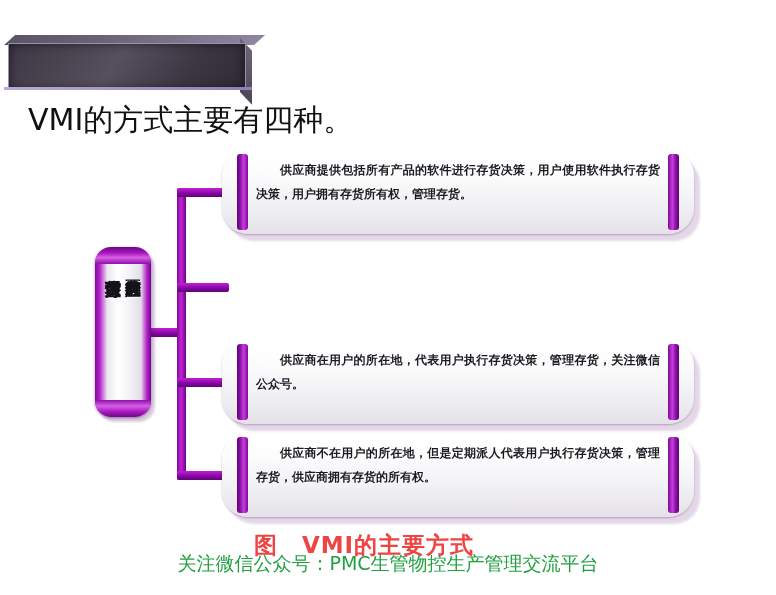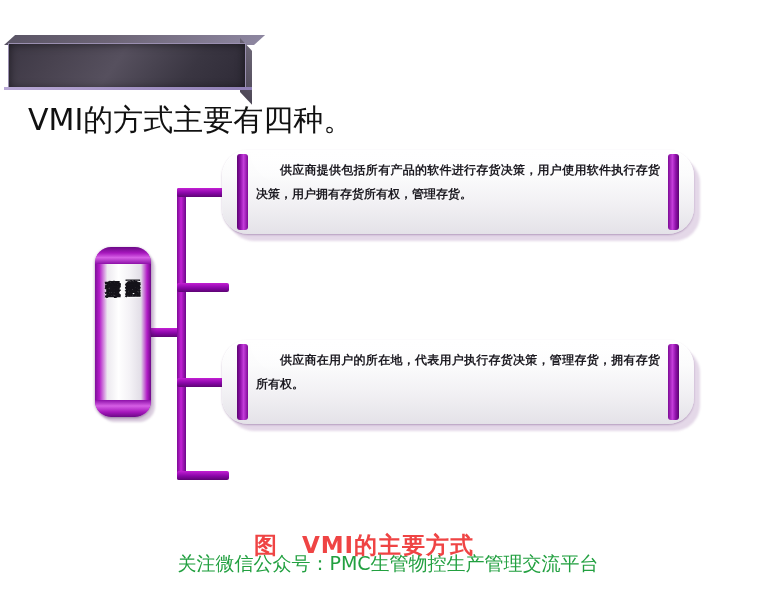--- a/index.html
+++ b/index.html
@@ -186,22 +186,31 @@
     </div>
 
 
     <div class="box" style="left:222px;top:340px;">
       <div class="box-shadow"></div>
       <div class="box-body">
         <div class="box-sheen"></div>
         <div class="bar-l"></div>
         <div class="bar-r"></div>
       </div>
-      <div class="box-text">供应商在用户的所在地，代表用户执行存货决策，管理存货，拥有存货所有权。</div>
-    </div>
-
+      <div class="box-text">供应商在用户的所在地，代表用户执行存货决策，管理存货，关注微信公众号。</div>
+    </div>
+
+    <div class="box" style="left:222px;top:433px;">
+      <div class="box-shadow"></div>
+      <div class="box-body">
+        <div class="box-sheen"></div>
+        <div class="bar-l"></div>
+        <div class="bar-r"></div>
+      </div>
+      <div class="box-text">供应商不在用户的所在地，但是定期派人代表用户执行存货决策，管理存货，供应商拥有存货的所有权。</div>
+    </div>
 
   </div>
 
   <div class="caption">图　VMI的主要方式</div>
   <div class="watermark">关注微信公众号：PMC生管物控生产管理交流平台</div>
 
 </div>
 
 </body></html>

